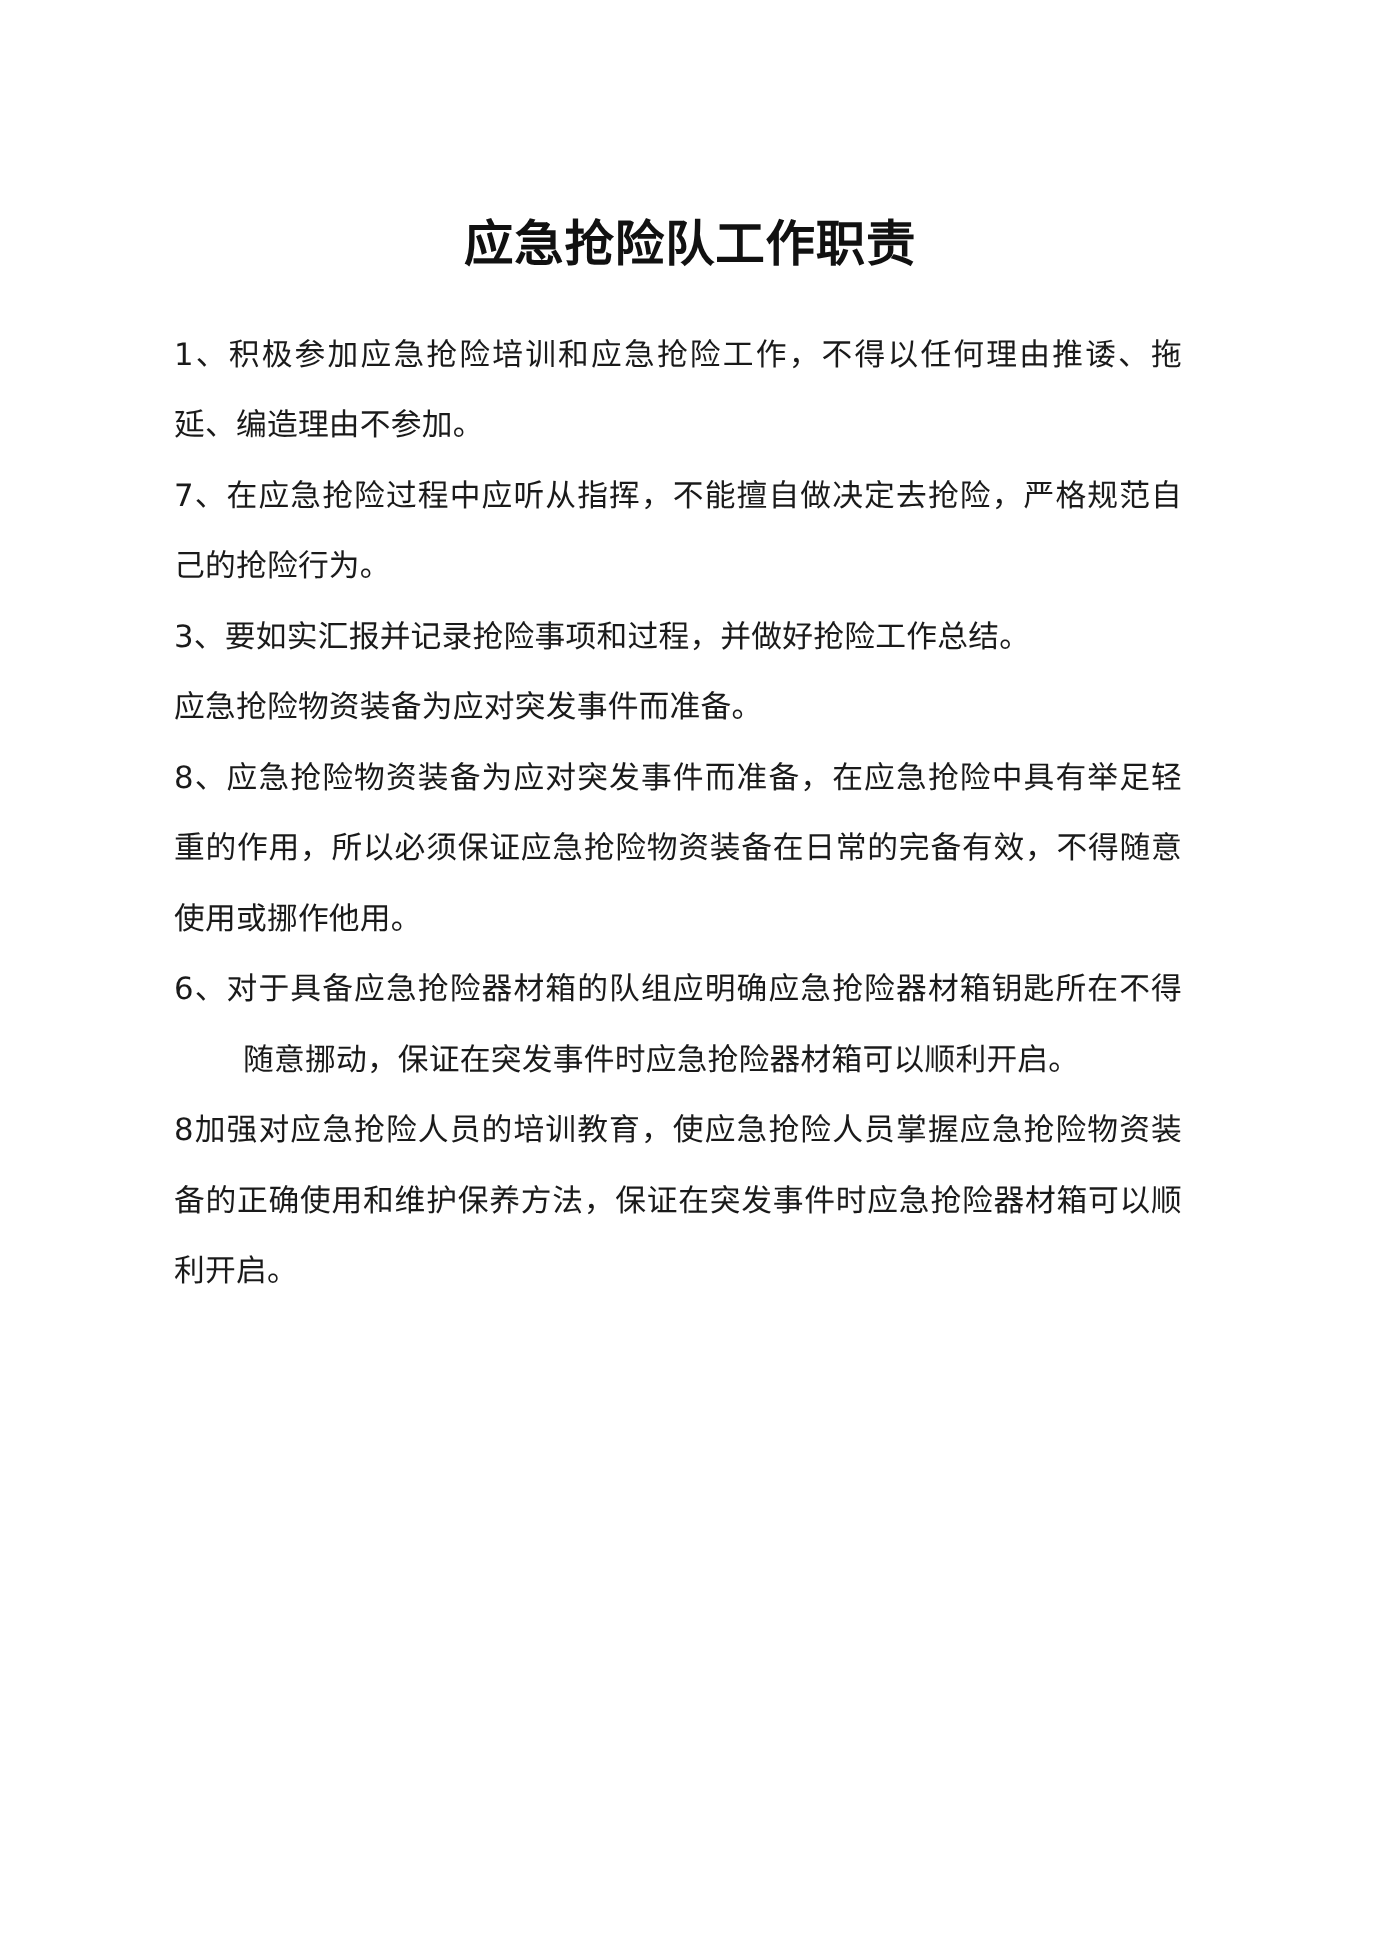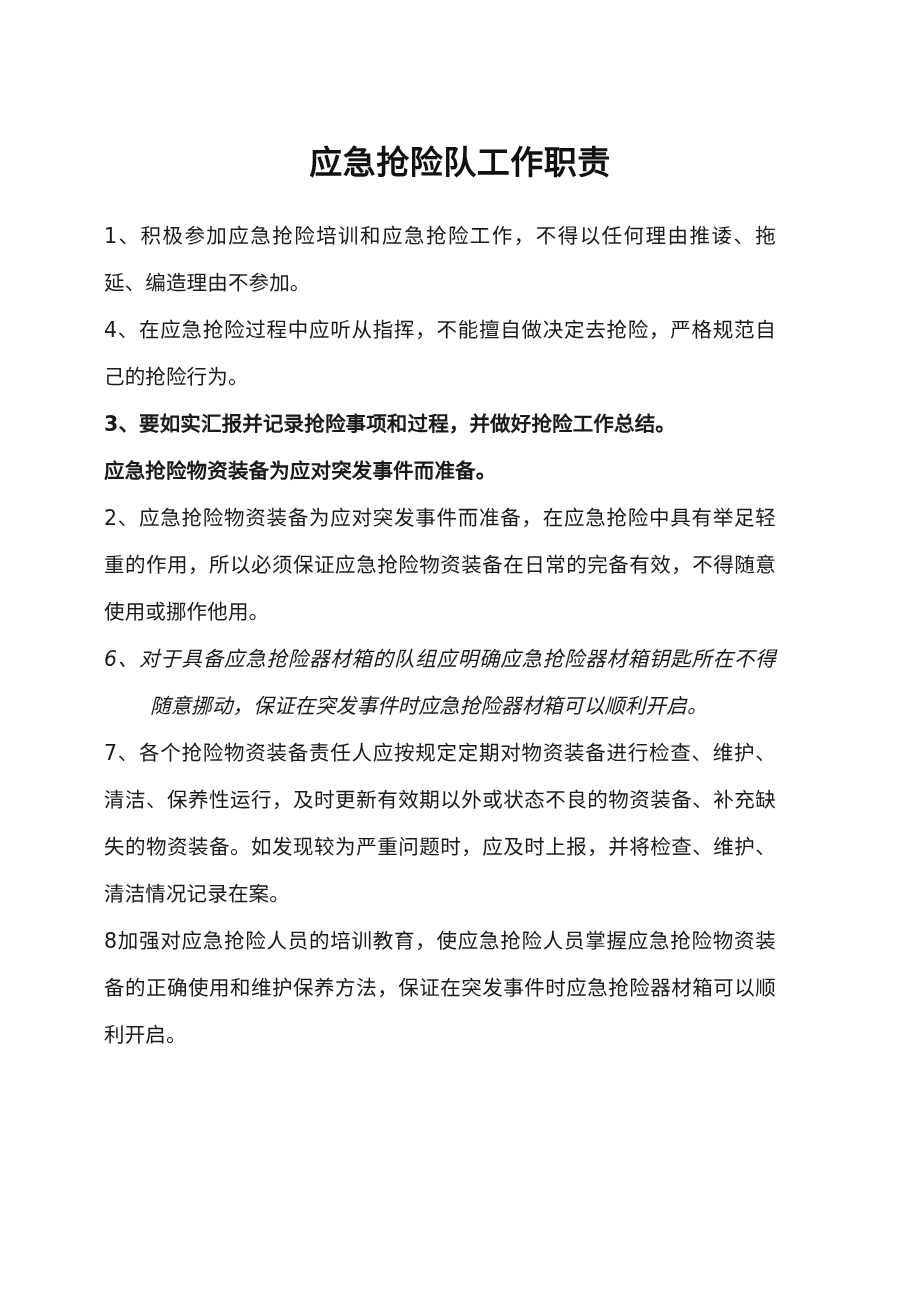--- a/index.html
+++ b/index.html
@@ -29,65 +29,62 @@
     text-align: center;
     font-size: 33px;
     font-weight: bold;
     letter-spacing: 0.5px;
     line-height: 46px;
     color: #111111;
   }
   .body-block {
     position: absolute;
     top: 213px;
-    left: 104px;
+    left: 116px;
     width: 672px;
   }
   .para {
     font-size: 20.5px;
     line-height: 47px;
     color: #1a1a1a;
     text-align: justify;
     text-justify: inter-character;
     letter-spacing: 0.15px;
     word-break: break-all;
     margin: 0;
   }
   
   .para.hanging-indent {
     padding-left: 46px;
     text-indent: -46px;
-    font-style: italic;
   }
   .para.no-justify {
     text-align: left;
-    font-weight: bold;
   }
 </style>
 </head>
 <body>
 
 <div class="page">
 
   <h1 class="doc-title">应急抢险队工作职责</h1>
 
   <div class="body-block">
 
     <p class="para">1、积极参加应急抢险培训和应急抢险工作，不得以任何理由推诿、拖延、编造理由不参加。</p>
 
-    <p class="para">4、在应急抢险过程中应听从指挥，不能擅自做决定去抢险，严格规范自己的抢险行为。</p>
+    <p class="para">7、在应急抢险过程中应听从指挥，不能擅自做决定去抢险，严格规范自己的抢险行为。</p>
 
     <p class="para no-justify">3、要如实汇报并记录抢险事项和过程，并做好抢险工作总结。</p>
 
     <p class="para no-justify">应急抢险物资装备为应对突发事件而准备。</p>
 
-    <p class="para">2、应急抢险物资装备为应对突发事件而准备，在应急抢险中具有举足轻重的作用，所以必须保证应急抢险物资装备在日常的完备有效，不得随意使用或挪作他用。</p>
+    <p class="para">8、应急抢险物资装备为应对突发事件而准备，在应急抢险中具有举足轻重的作用，所以必须保证应急抢险物资装备在日常的完备有效，不得随意使用或挪作他用。</p>
 
 
     <p class="para hanging-indent">6、对于具备应急抢险器材箱的队组应明确应急抢险器材箱钥匙所在不得随意挪动，保证在突发事件时应急抢险器材箱可以顺利开启。</p>
 
-    <p class="para">7、各个抢险物资装备责任人应按规定定期对物资装备进行检查、维护、清洁、保养性运行，及时更新有效期以外或状态不良的物资装备、补充缺失的物资装备。如发现较为严重问题时，应及时上报，并将检查、维护、清洁情况记录在案。</p>
 
     <p class="para">8加强对应急抢险人员的培训教育，使应急抢险人员掌握应急抢险物资装备的正确使用和维护保养方法，保证在突发事件时应急抢险器材箱可以顺利开启。</p>
 
   </div>
 
 </div>
 
 </body></html>

